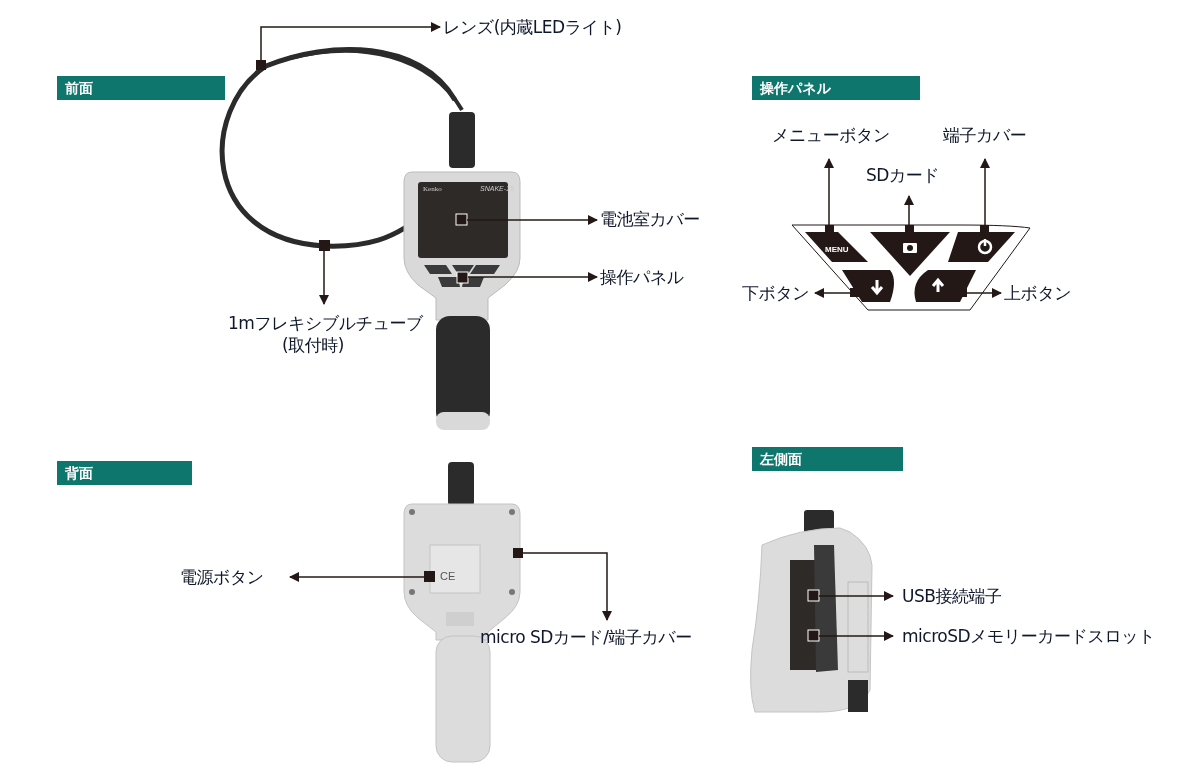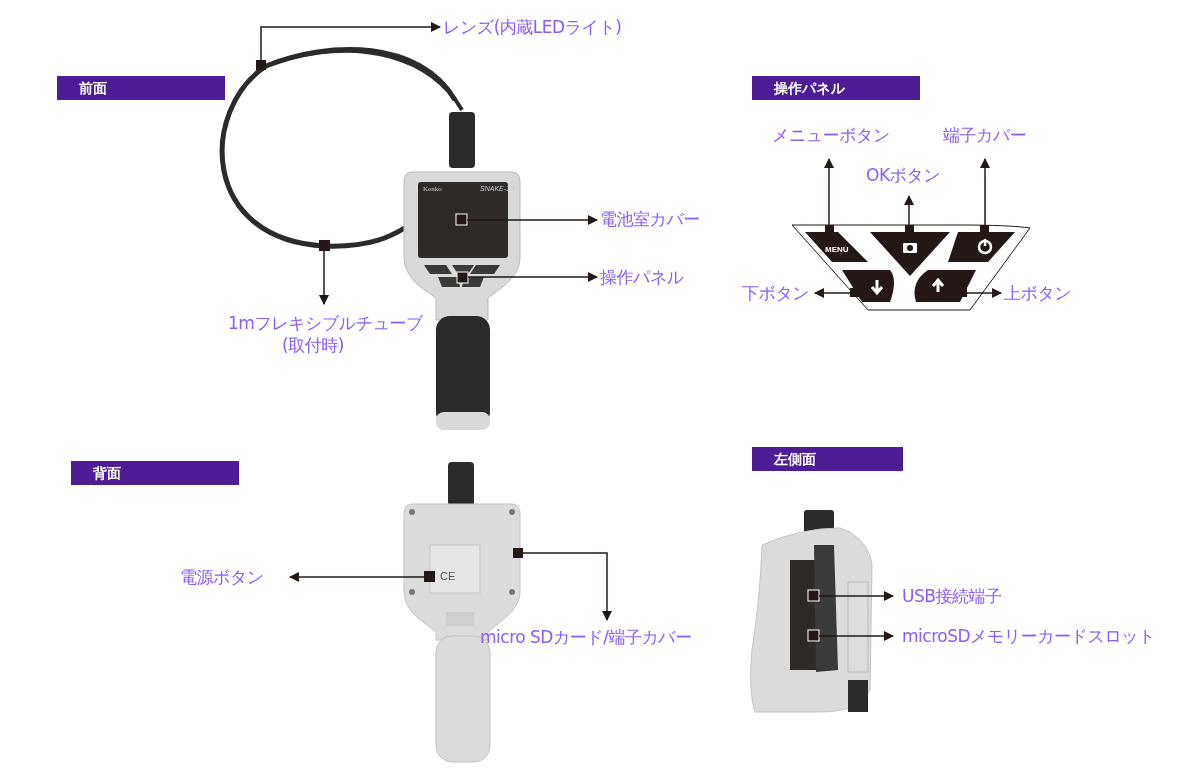--- a/index.html
+++ b/index.html
@@ -1,26 +1,26 @@
 <!DOCTYPE html>
 <html><head>
 <meta charset="utf-8">
 <style>
   html,body{margin:0;padding:0;background:#fff;}
   body{width:1200px;height:772px;position:relative;overflow:hidden;font-family:"DejaVu Sans","Liberation Sans",sans-serif;color:#231815;}
-  .sec{position:absolute;height:24px;background:#4c1d95;color:#fff;font-weight:bold;font-size:14px;line-height:24px;padding-left:22px;box-sizing:border-box;}
-  .lbl{position:absolute;font-size:17px;white-space:nowrap;color:#8b5cf6;letter-spacing:-0.5px;}
+  .sec{position:absolute;height:24px;background:#0f766e;color:#fff;font-weight:bold;font-size:14px;line-height:24px;padding-left:8px;box-sizing:border-box;}
+  .lbl{position:absolute;font-size:17px;white-space:nowrap;color:#0f172a;letter-spacing:-0.5px;}
   svg.layer{position:absolute;left:0;top:0;}
 </style>
 </head>
 <body>
 
 <div class="sec" style="left:57px;top:76px;width:168px;">前面</div>
 <div class="sec" style="left:752px;top:76px;width:168px;">操作パネル</div>
-<div class="sec" style="left:71px;top:461px;width:168px;">背面</div>
+<div class="sec" style="left:57px;top:461px;width:135px;">背面</div>
 <div class="sec" style="left:752px;top:447px;width:151px;">左側面</div>
 
 <svg class="layer" width="1200" height="772" viewBox="0 0 1200 772">
   <defs>
     <marker id="arr" markerWidth="10" markerHeight="10" refX="9" refY="5" orient="auto" markerUnits="userSpaceOnUse">
       <path d="M0,0 L10,5 L0,10 z" fill="#231815"></path>
     </marker>
   </defs>
 
   <g>
@@ -115,21 +115,21 @@
   <line x1="819" y1="636" x2="893" y2="636" stroke="#231815" stroke-width="1.5" marker-end="url(#arr)"></line>
 </svg>
 
 <div class="lbl" style="left:443px;top:16px;">レンズ(内蔵LEDライト)</div>
 <div class="lbl" style="left:600px;top:208px;">電池室カバー</div>
 <div class="lbl" style="left:600px;top:266px;">操作パネル</div>
 <div class="lbl" style="left:228px;top:312px;">1mフレキシブルチューブ</div>
 <div class="lbl" style="left:282px;top:334px;">(取付時)</div>
 
 <div class="lbl" style="left:772px;top:124px;">メニューボタン</div>
-<div class="lbl" style="left:866px;top:164px;">OKボタン</div>
+<div class="lbl" style="left:866px;top:164px;">SDカード</div>
 <div class="lbl" style="left:943px;top:124px;">端子カバー</div>
 <div class="lbl" style="left:742px;top:282px;">下ボタン</div>
 <div class="lbl" style="left:1004px;top:282px;">上ボタン</div>
 
 <div class="lbl" style="left:180px;top:566px;">電源ボタン</div>
 <div class="lbl" style="left:480px;top:626px;text-align:right;">micro SDカード/端子カバー</div>
 
 <div class="lbl" style="left:902px;top:585px;">USB接続端子</div>
 <div class="lbl" style="left:902px;top:625px;">microSDメモリーカードスロット</div>
 

